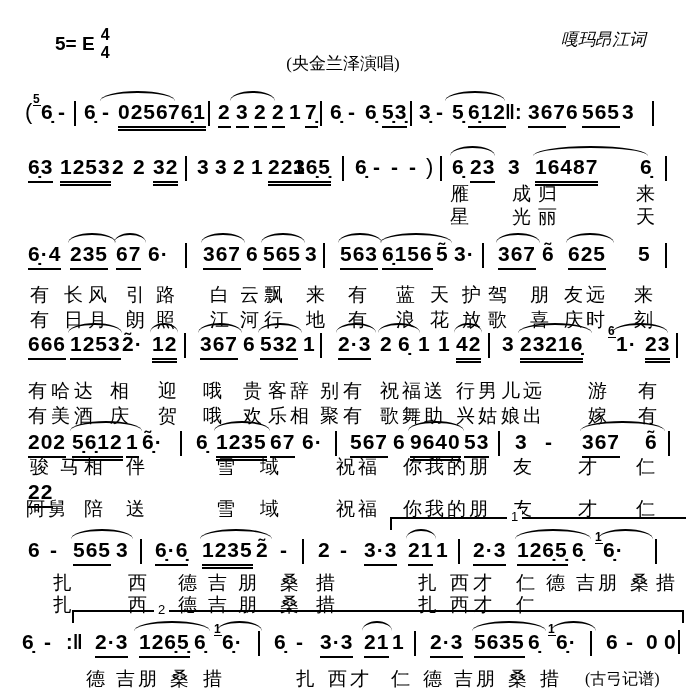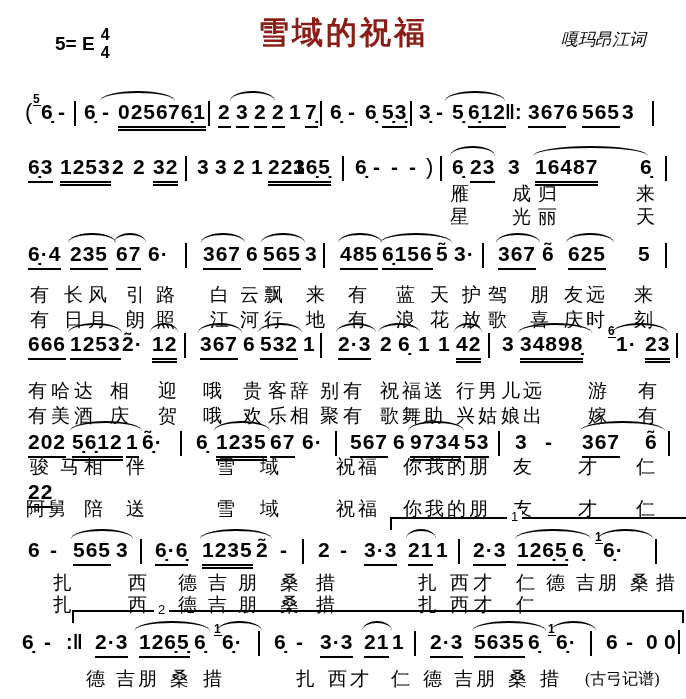--- a/index.html
+++ b/index.html
@@ -37,21 +37,21 @@
 <body>
 
 <div class="sheet">
   <div class="keysig">
     <span>5= E</span>
     <span class="frac">
       <span>4</span>
       <span>4</span>
     </span>
   </div>
-  <div class="title" id="song-title" style="color: rgb(138, 30, 23);">雪域的祝福</div>
+  <div class="subtitle">(央金兰泽演唱)</div>
   <div class="credit c1">嘎玛昂江词</div>
 <div class="system" style="top: 100px;">
       <div class="arc" style="left: 100px; width: 75px;"></div>
       <div class="arc" style="left: 230px; width: 45px;"></div>
       <div class="arc" style="left: 445px; width: 60px;"></div>
       <span class="tok k-p" style="left: 25px;">(</span>
       <span class="tok k-g" style="left: 33px;">5</span>
       <span class="tok" style="left: 41px;">6̣</span>
       <span class="tok" style="left: 58px;">-</span>
       <span class="bar" style="left: 74px;"></span>
@@ -132,21 +132,21 @@
       <span class="tok u1" style="left: 28px;">6̣·4</span>
       <span class="tok u1" style="left: 70px;">235</span>
       <span class="tok u1" style="left: 116px;">67</span>
       <span class="tok" style="left: 148px;">6·</span>
       <span class="bar" style="left: 185px;"></span>
       <span class="tok u1" style="left: 203px;">367</span>
       <span class="tok" style="left: 246px;">6</span>
       <span class="tok u1" style="left: 263px;">565</span>
       <span class="tok" style="left: 305px;">3</span>
       <span class="bar" style="left: 323px;"></span>
-      <span class="tok u1" style="left: 340px;">485</span>
+      <span class="tok u1" style="left: 340px;">563</span>
       <span class="tok u1" style="left: 382px;">6̣156</span>
       <span class="tok" style="left: 436px;">5̃</span>
       <span class="tok" style="left: 454px;">3·</span>
       <span class="bar" style="left: 482px;"></span>
       <span class="tok u1" style="left: 498px;">367</span>
       <span class="tok" style="left: 542px;">6̃</span>
       <span class="tok u1" style="left: 568px;">625</span>
       <span class="tok" style="left: 638px;">5</span>
       <span class="bar" style="left: 665px;"></span>
       <span class="lyr" style="left: 30px; top: 42px;">有</span>
@@ -207,21 +207,21 @@
       <span class="tok" style="left: 303px;">1</span>
       <span class="bar" style="left: 320px;"></span>
       <span class="tok u1" style="left: 338px;">2·3</span>
       <span class="tok" style="left: 380px;">2</span>
       <span class="tok" style="left: 398px;">6̣</span>
       <span class="tok" style="left: 418px;">1</span>
       <span class="tok" style="left: 438px;">1</span>
       <span class="tok u2" style="left: 456px;">42</span>
       <span class="bar" style="left: 488px;"></span>
       <span class="tok" style="left: 502px;">3</span>
-      <span class="tok u2" style="left: 520px;">34898̣</span>
+      <span class="tok u2" style="left: 520px;">23216̣</span>
       <span class="tok k-g" style="left: 608px;">6</span>
       <span class="tok" style="left: 616px;">1·</span>
       <span class="tok u2" style="left: 645px;">23</span>
       <span class="bar" style="left: 676px;"></span>
       <span class="lyr" style="left: 28px; top: 48px;">有</span>
       <span class="lyr" style="left: 51px; top: 48px;">哈</span>
       <span class="lyr" style="left: 74px; top: 48px;">达</span>
       <span class="lyr" style="left: 110px; top: 48px;">相</span>
       <span class="lyr" style="left: 158px; top: 48px;">迎</span>
       <span class="lyr" style="left: 203px; top: 48px;">哦</span>
@@ -270,21 +270,21 @@
       <span class="tok u1" style="left: 126px;">1</span>
       <span class="tok" style="left: 142px;">6̣̃·</span>
       <span class="bar" style="left: 180px;"></span>
       <span class="tok" style="left: 196px;">6̣</span>
       <span class="tok u2" style="left: 216px;">1235</span>
       <span class="tok u1" style="left: 270px;">67</span>
       <span class="tok" style="left: 302px;">6·</span>
       <span class="bar" style="left: 335px;"></span>
       <span class="tok u1" style="left: 350px;">567</span>
       <span class="tok" style="left: 393px;">6</span>
-      <span class="tok u2" style="left: 410px;">9734</span>
+      <span class="tok u2" style="left: 410px;">9640</span>
       <span class="tok u1" style="left: 464px;">53</span>
       <span class="bar" style="left: 498px;"></span>
       <span class="tok" style="left: 515px;">3</span>
       <span class="tok" style="left: 545px;">-</span>
       <span class="tok u1" style="left: 582px;">367</span>
       <span class="tok" style="left: 645px;">6̃</span>
       <span class="bar" style="left: 668px;"></span>
       <span class="lyr" style="left: 30px; top: 26px;">骏</span>
       <span class="lyr" style="left: 60px; top: 26px;">马</span>
       <span class="lyr" style="left: 84px; top: 26px;">相</span>

